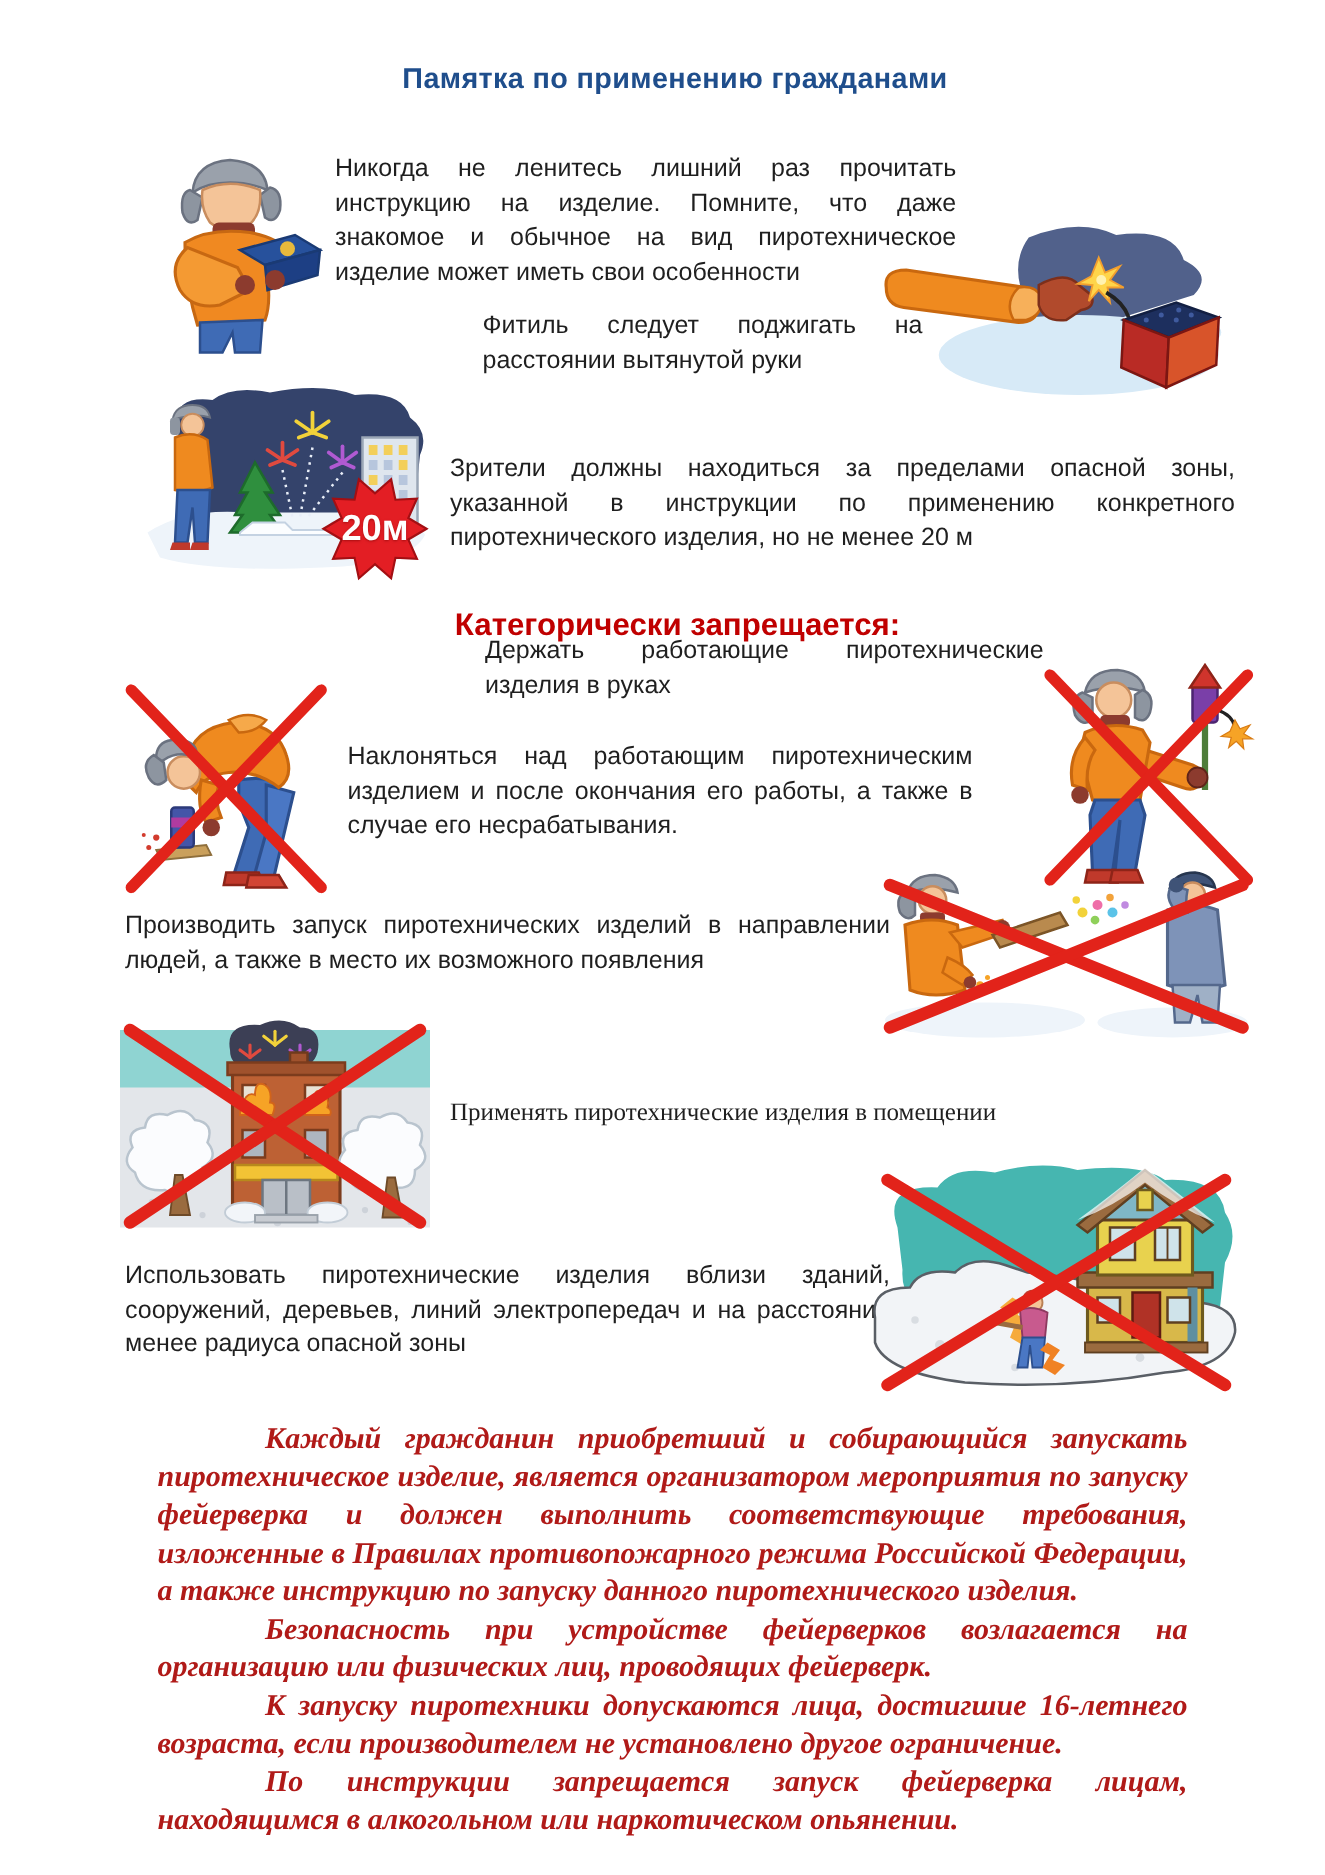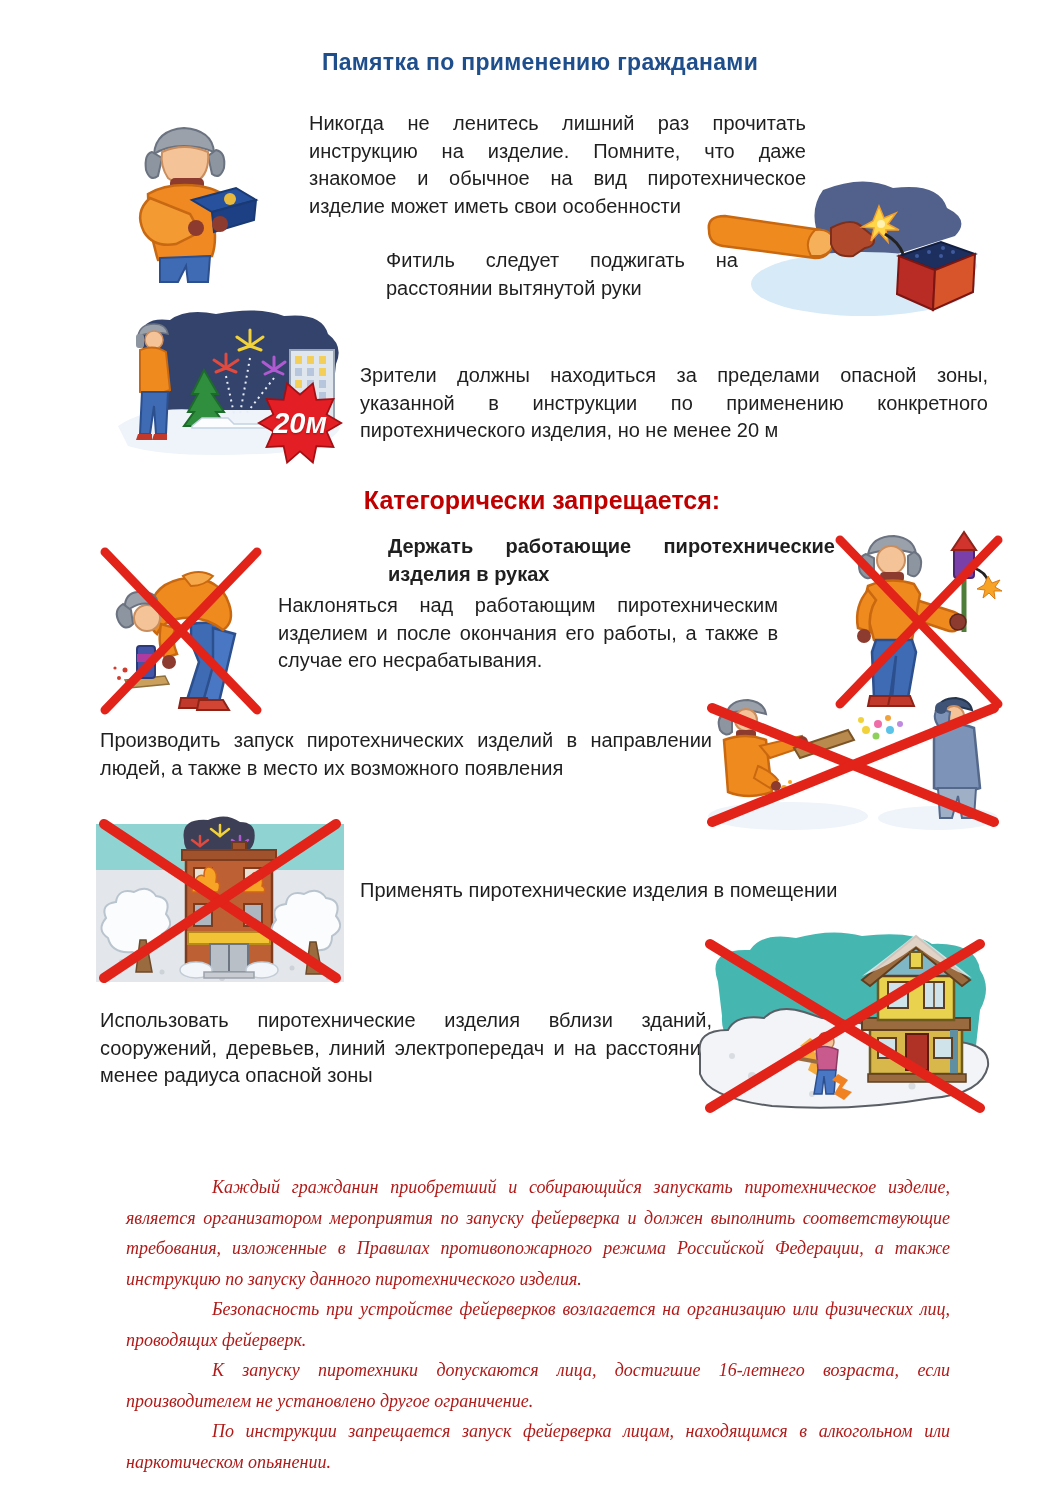--- a/index.html
+++ b/index.html
@@ -30,32 +30,32 @@
     text-align: justify;
   }
   .prohibit-heading {
     left: 12px; top: 486px; width: 100%;
     text-align: center;
     color: var(--prohibited-red, #c00000);
     font-weight: bold;
     font-size: 25px;
   }
   .footer-block {
-    left: 126px; top: 1172px; width: 824px;
+    left: 126px; top: 1136px; width: 824px;
     color: var(--footer-red, #b01a18);
     font-family: "Liberation Serif", serif;
     font-style: italic;
-    font-weight: normal;
-    font-size: 18px;
+    font-weight: bold;
+    font-size: 24px;
     line-height: 30.5px;
     text-align: justify;
   }
   .footer-block p { text-indent: 86px; }
   .badge {
-    left: 250px; top: 380px; width: 100px; height: 86px; font-style: italic;
+    left: 250px; top: 380px; width: 100px; height: 86px;
   }
   .badge svg { position: absolute; inset: 0; width: 100%; height: 100%; }
   .badge .badge-label {
     position: absolute; inset: 0;
     display: flex; align-items: center; justify-content: center;
     color: #ffffff; font-weight: bold; font-size: 29px;
     text-shadow: 0 1px 2px rgba(120,0,0,.55);
   }
   svg { display: block; }
 </style>
@@ -79,21 +79,21 @@
       <path d="M46 82 Q30 96 40 116 Q50 132 72 128 L96 116 86 98 Z" fill="#f49a33" stroke="#c76812" stroke-width="2.5"></path>
       <path d="M88 84 L132 72 152 84 108 96 Z" fill="#27519c" stroke="#1a3a74" stroke-width="2"></path>
       <path d="M108 96 L152 84 150 104 110 116 Z" fill="#1d3f84" stroke="#1a3a74" stroke-width="2"></path>
       <circle cx="126" cy="83" r="6" fill="#e8b93c"></circle>
       <circle cx="92" cy="112" r="8" fill="#8c3b2e"></circle>
       <circle cx="116" cy="108" r="8" fill="#8c3b2e"></circle>
       <path d="M56 142 L106 140 104 166 84 166 82 150 74 166 56 166 Z" fill="#3f6bb5" stroke="#2c4f8e" stroke-width="2"></path>
     </svg>
   </div>
 
-  <div class="abs body-text" style="left:268px; top:110px; width:497px;margin-left:41px;">Никогда не ленитесь лишний раз прочитать инструкцию на изделие. Помните, что даже знакомое и обычное на вид пиротехническое изделие может иметь свои особенности</div>
+  <div class="abs body-text" style="left:268px; top:122px; width:497px;">Никогда не ленитесь лишний раз прочитать инструкцию на изделие. Помните, что даже знакомое и обычное на вид пиротехническое изделие может иметь свои особенности</div>
 
   <div class="abs body-text" style="left:386px; top:247px; width:352px;">Фитиль следует поджигать на расстоянии вытянутой руки</div>
 
   <div class="abs" style="left:703px; top:172px; width:278px; height:150px;">
     <svg viewBox="0 0 278 150" width="278" height="150">
       <path d="M120 18 Q160 2 190 16 Q236 10 244 36 Q268 48 252 64 L150 96 Q120 92 118 70 Q104 40 120 18Z" fill="#51618b"></path>
       <ellipse cx="160" cy="112" rx="112" ry="32" fill="#d7eaf7"></ellipse>
       <ellipse cx="252" cy="94" rx="22" ry="11" fill="#d7eaf7"></ellipse>
       <path d="M6 58 Q4 44 22 44 L118 58 Q130 62 128 74 Q126 86 112 86 L20 74 Q6 72 6 58Z" fill="#ef8a1f" stroke="#c9680f" stroke-width="2.5"></path>
       <path d="M112 58 Q126 56 130 66 Q132 80 118 84 L108 84 Q100 70 112 58Z" fill="#f7b05a" stroke="#c9680f" stroke-width="2"></path>
@@ -208,21 +208,21 @@
       <circle cx="52" cy="76" r="13" fill="#f4c498" stroke="#c98d5e" stroke-width="2"></circle>
       <path d="M30 62 Q32 48 50 50 Q64 52 62 64 Q48 58 36 66 Q30 70 30 62Z" fill="#9aa1ab" stroke="#6b7280" stroke-width="2"></path>
       <path d="M28 62 Q18 68 24 80 Q30 90 38 82 L36 68Z" fill="#8d95a0" stroke="#6b7280" stroke-width="2"></path>
       <g stroke="var(--cross-red, #e2231a)" stroke-width="9" stroke-linecap="round">
         <line x1="10" y1="10" x2="162" y2="168"></line>
           <line x1="162" y1="10" x2="10" y2="168"></line>
       </g>
     </svg>
   </div>
 
-  <div class="abs body-text" style="left:388px; top:533px; width:447px;font-weight:bold;">Держать работающие пиротехнические изделия в руках</div>
+  <div class="abs body-text" style="left:388px; top:507px; width:447px;">Держать работающие пиротехнические изделия в руках</div>
 
   <div class="abs body-text" style="left:278px; top:592px; width:500px;">Наклоняться над работающим пиротехническим изделием и после окончания его работы, а также в случае его несрабатывания.</div>
 
   <div class="abs" style="left:828px; top:528px; width:182px; height:188px;">
     <svg viewBox="0 0 182 188" width="182" height="188">
       <line x1="136" y1="38" x2="136" y2="104" stroke="#4e7d3a" stroke-width="5"></line>
       <rect x="126" y="20" width="20" height="30" rx="3" fill="#7a3fa8" stroke="#4c2570" stroke-width="2"></rect>
       <path d="M124 22 L136 4 148 22Z" fill="#d0342c" stroke="#8e2418" stroke-width="2"></path>
       <path d="M146 40 Q158 44 160 54" stroke="#222222" stroke-width="2.5" fill="none"></path>
       <polygon points="160,48 164,55 172,52 167,59 174,63 166,63 167,71 161,65 155,70 157,62 149,61 156,57" fill="#f6a326" stroke="#d97c14"></polygon>
@@ -338,21 +338,21 @@
       <ellipse cx="104" cy="158" rx="16" ry="8" fill="#f2f5f9" stroke="#c2ccd6" stroke-width="1.5"></ellipse>
       <ellipse cx="170" cy="158" rx="16" ry="8" fill="#f2f5f9" stroke="#c2ccd6" stroke-width="1.5"></ellipse>
       <rect x="112" y="160" width="50" height="6" fill="#c8ccd2" stroke="#9aa2ab" stroke-width="1.5"></rect>
       <g stroke="var(--cross-red, #e2231a)" stroke-width="10" stroke-linecap="round">
         <line x1="12" y1="12" x2="244" y2="166"></line>
           <line x1="244" y1="12" x2="12" y2="166"></line>
       </g>
     </svg>
   </div>
 
-  <div class="abs body-text" style="left:360px; top:877px; width:560px; text-align:left;">Применять пиротехнические изделия в помещении</div>
+  <div class="abs body-text" style="left:360px; top:877px; width:560px; text-align:left;font-family:Liberation Serif, serif;">Применять пиротехнические изделия в помещении</div>
 
   <div class="abs body-text" style="left:100px; top:1007px; width:612px;">Использовать пиротехнические изделия вблизи зданий, сооружений, деревьев, линий электропередач и на расстоянии менее радиуса опасной зоны</div>
 
   <div class="abs" style="left:692px; top:926px; width:306px; height:198px;">
     <svg viewBox="0 0 306 198" width="306" height="198">
       <path d="M26 56 Q14 22 58 24 Q70 6 104 12 Q140 2 170 10 Q220 4 240 18 Q284 16 288 44 Q300 62 288 84 L284 120 Q240 134 180 130 L60 128 Q28 118 30 90Z" fill="#46b6b0"></path>
       <path d="M8 128 Q4 104 36 104 Q44 88 72 92 Q86 78 112 86 L130 92 Q170 96 200 104 Q250 104 268 116 Q298 120 296 140 Q290 168 240 172 Q160 186 80 180 Q16 172 8 148Z" fill="#f2f4f7" stroke="#5a5f66" stroke-width="2"></path>
       <g fill="#d9dde2">
           <circle cx="60" cy="150" r="4"></circle>
           <circle cx="120" cy="168" r="3"></circle>

